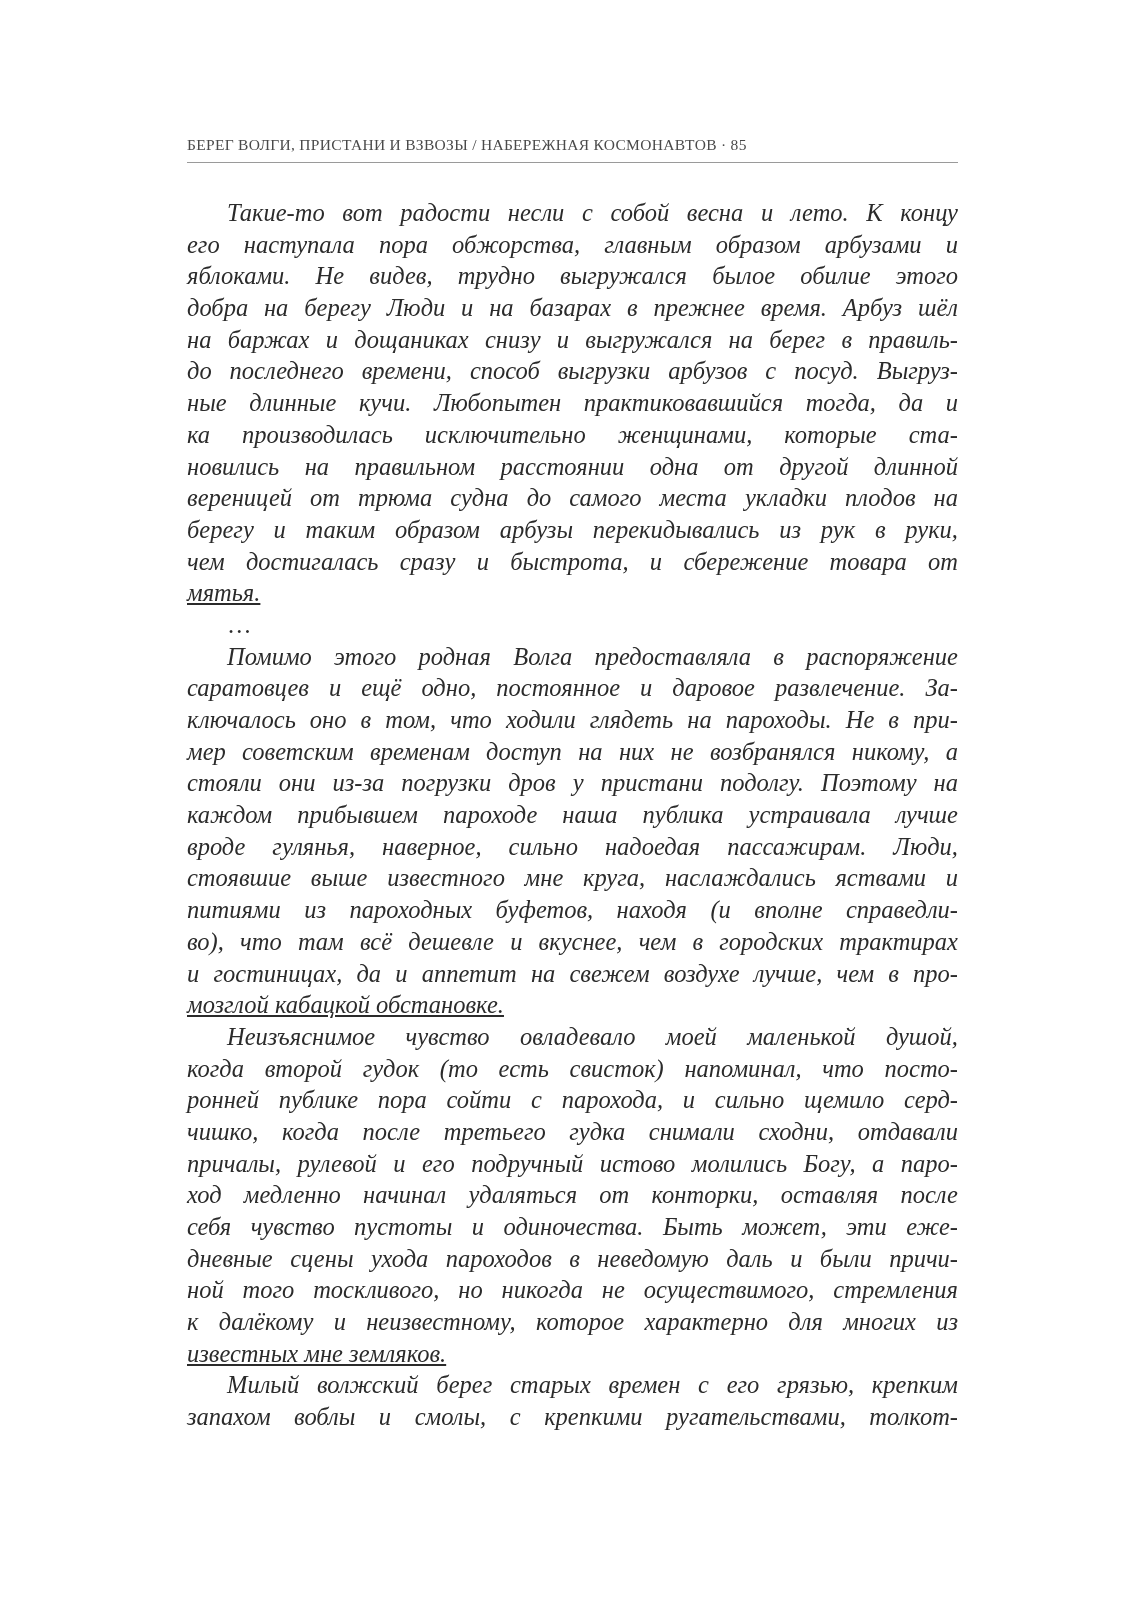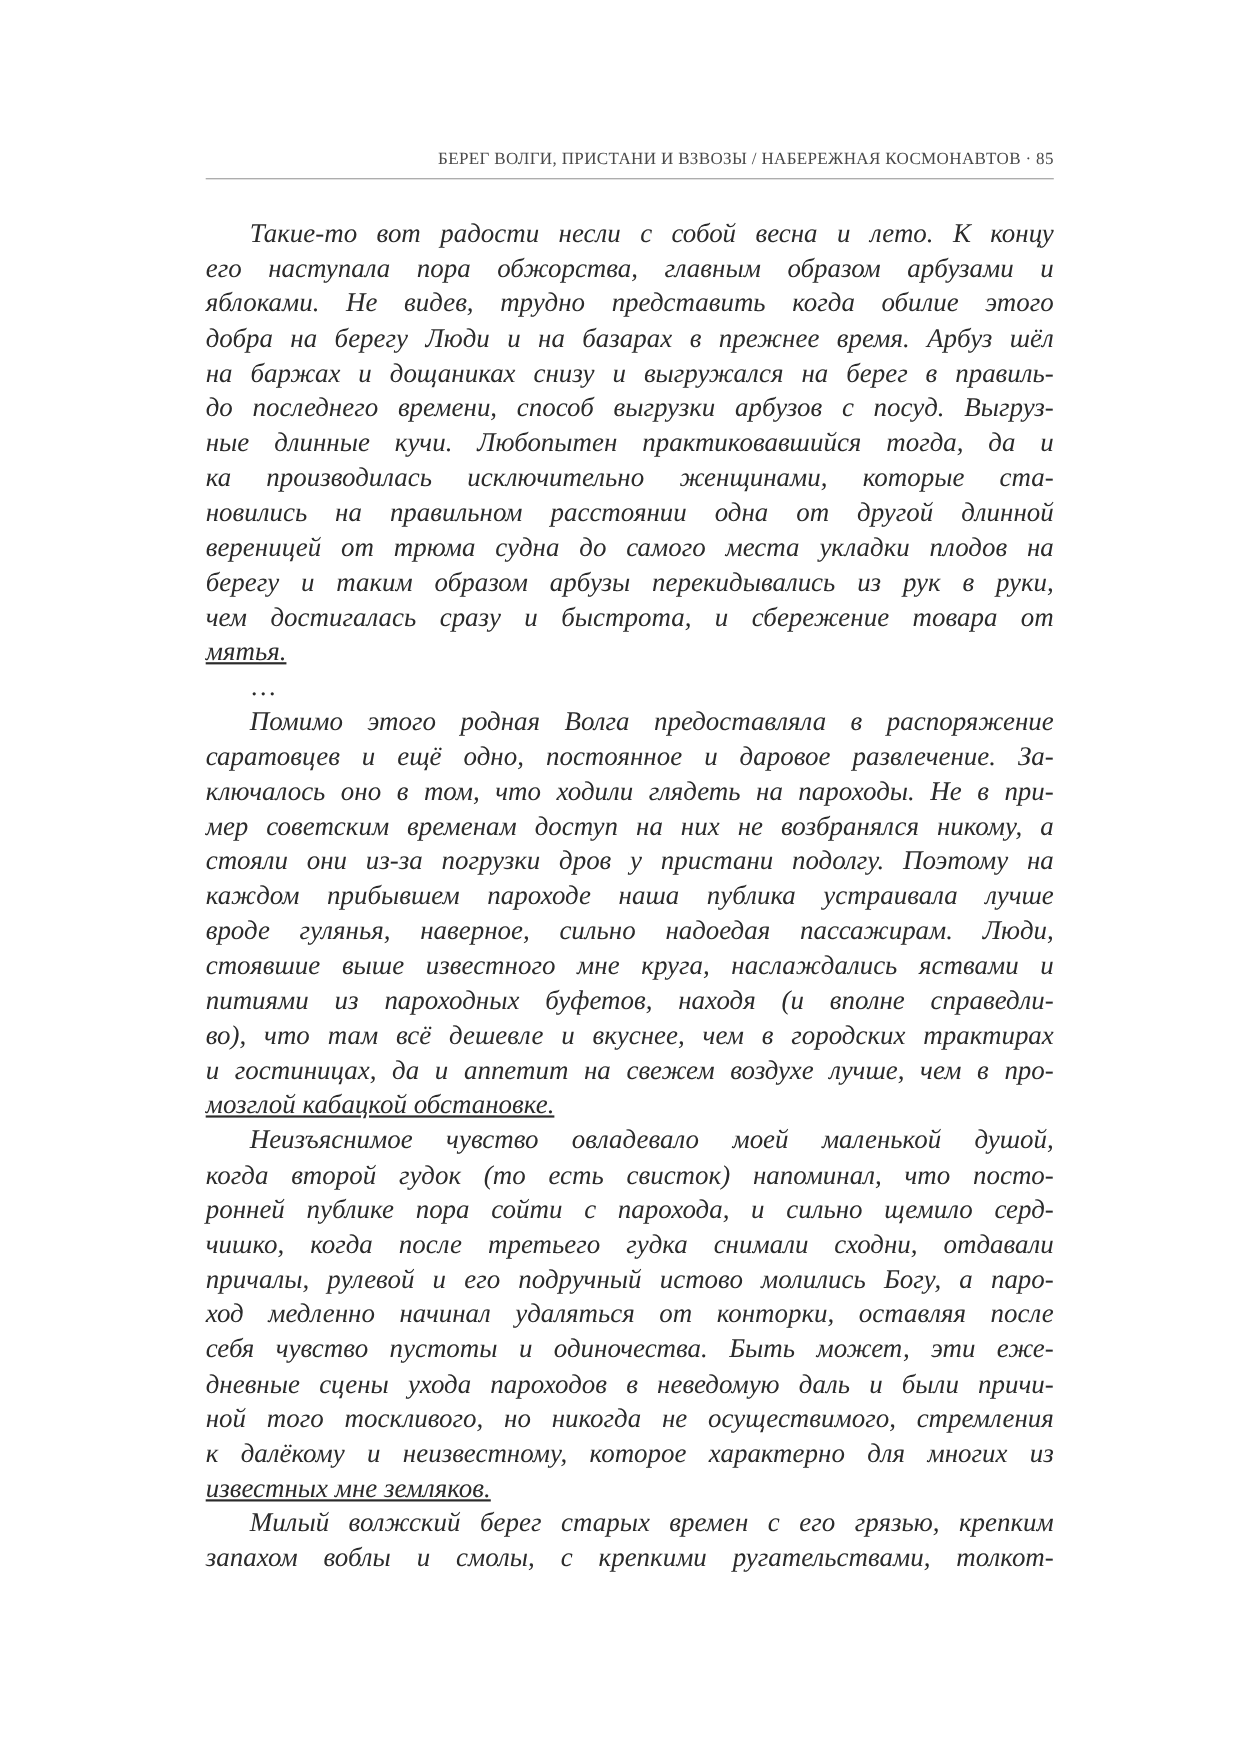--- a/index.html
+++ b/index.html
@@ -7,21 +7,21 @@
       width: 1128px; height: 1600px;
       background: #ffffff;
       position: relative;
       overflow: hidden;
       color: #2a2a2a;
     }
     .running-head {
       position: absolute;
       left: 187px; width: 771px;
       top: 136px;
-      text-align: right;
+      text-align: left;
       font-family: "Liberation Serif", "DejaVu Serif", serif;
       font-size: 15.5px;
       letter-spacing: 0.3px;
       color: #4a4a4a;
       white-space: nowrap;
     }
     .rule {
       position: absolute;
       left: 187px; width: 771px;
       top: 162px;
@@ -58,21 +58,21 @@
 <body>
 
 <div class="running-head">БЕРЕГ ВОЛГИ, ПРИСТАНИ И ВЗВОЗЫ / НАБЕРЕЖНАЯ КОСМОНАВТОВ · 85</div>
 <div class="rule"></div>
 
 <div class="body-text">
 
   <div>
     <span class="line indent">Такие-то вот радости несли с собой весна и лето. К концу</span>
     <span class="line">его наступала пора обжорства, главным образом арбузами и</span>
-    <span class="line">яблоками. Не видев, трудно представить когда обилие этого</span>
+    <span class="line">яблоками. Не видев, трудно выгружался былое обилие этого</span>
     <span class="line">добра на берегу Люди и на базарах в прежнее время. Арбуз шёл</span>
     <span class="line">на баржах и дощаниках снизу и выгружался на берег в правиль-</span>
     <span class="line">до последнего времени, способ выгрузки арбузов с посуд. Выгруз-</span>
     <span class="line">ные длинные кучи. Любопытен практиковавшийся тогда, да и</span>
     <span class="line">ка производилась исключительно женщинами, которые ста-</span>
     <span class="line">новились на правильном расстоянии одна от другой длинной</span>
     <span class="line">вереницей от трюма судна до самого места укладки плодов на</span>
     <span class="line">берегу и таким образом арбузы перекидывались из рук в руки,</span>
     <span class="line">чем достигалась сразу и быстрота, и сбережение товара от</span>
     <span class="line last">мятья.</span>

